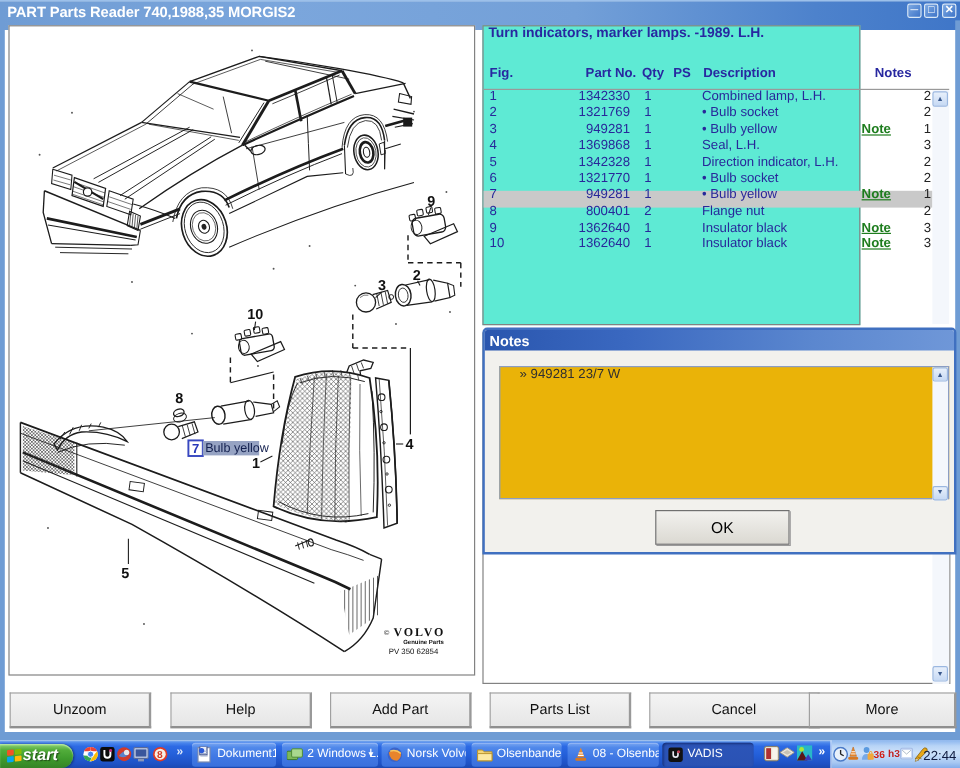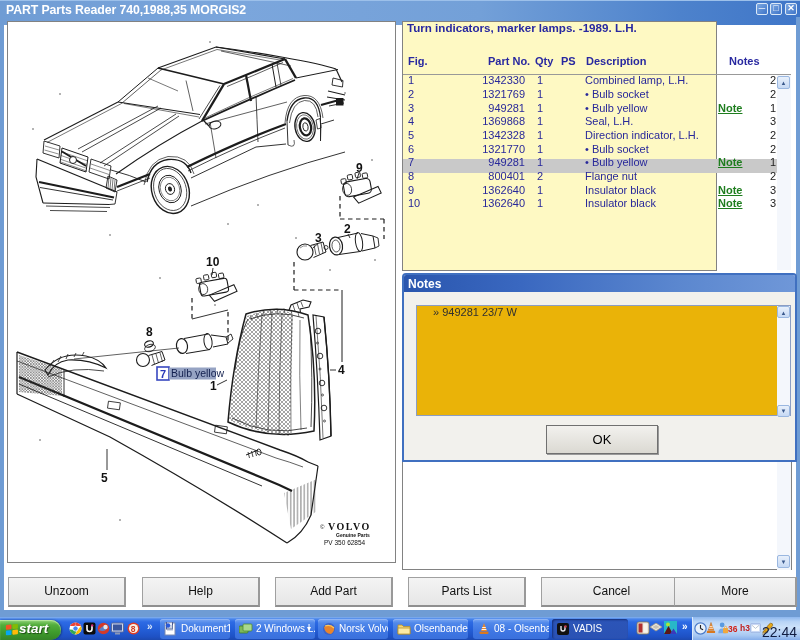--- a/index.html
+++ b/index.html
@@ -5,21 +5,21 @@
 html,body{margin:0;padding:0}
 body{width:800px;height:640px;position:relative;font-family:"Liberation Sans",sans-serif;background:#fff;overflow:hidden}
 .abs{position:absolute}
 #titlebar{left:0;top:0;width:800px;height:25px;background:linear-gradient(90deg,#6f9cd4 0,#7ba6dc 30%,#73a0d8 60%,#4d82cc 85%,#3f76c8 100%);border-top:1px solid #9cc0ea;box-sizing:border-box}
 #titletxt{position:absolute;left:6px;top:1.5px;color:#fff;font-weight:bold;font-size:12.3px;letter-spacing:-0.1px;white-space:nowrap}
 .winbtn{position:absolute;top:3px;width:12px;height:12px;border:1px solid #dbe9f7;border-radius:2px;background:linear-gradient(135deg,#7da9e2,#3e74c8);box-sizing:border-box;color:#fff;font-size:9px;line-height:9px;text-align:center;font-weight:bold}
 #frameL{left:0;top:17px;width:4px;height:593px;background:#6f9cd4}
 #frameR{left:796px;top:17px;width:4px;height:593px;background:#6f9cd4}
 #frameB{left:0;top:610px;width:800px;height:7px;background:#6f9cd4}
 #leftpanel{left:7px;top:21px;width:389px;height:542px;background:#fff;border:1px solid #828282;box-sizing:border-box}
-#rtpanel{left:402px;top:21px;width:315px;height:250px;background:#fef9c3;border:1px solid #828282;box-sizing:border-box}
+#rtpanel{left:402px;top:21px;width:315px;height:250px;background:#5eead4;border:1px solid #828282;box-sizing:border-box}
 #rbpanel{left:402px;top:277px;width:390px;height:293px;background:#fff;border:1px solid #828282;box-sizing:border-box}
 #rtitle{position:absolute;left:4px;top:-1px;font-size:11.6px;font-weight:bold;color:#2828a0}
 .hdr{position:absolute;top:33px;font-size:11px;font-weight:bold;color:#2828a0}
 #tdiv{position:absolute;left:0;top:52px;width:388px;height:1px;background:#999}
 .row{position:absolute;left:0;width:374px;height:14px;font-size:11px;color:#28289a}
 .fig{position:absolute;left:5px;top:-3px}
 .pno{position:absolute;left:60px;top:-3px;width:62px;text-align:right}
 .qty{position:absolute;left:132px;top:-3px;width:10px;text-align:center}
 .dsc{position:absolute;left:182px;top:-3px}
 .nte{position:absolute;left:315px;top:-3px;color:#1e7d1e;font-weight:bold;text-decoration:underline}
@@ -34,21 +34,21 @@
 #dtext .txt{position:absolute;left:16px;top:0px;font-size:11px;color:#303030}
 #okbtn{position:absolute;left:142px;top:150px;width:112px;height:29px;background:linear-gradient(180deg,#f2f1ee,#dbd9d2);border:1px solid #707070;box-shadow:1px 1px 0 #9a9a9a;box-sizing:border-box;text-align:center;font-size:13px;color:#000;line-height:27px}
 .bbtn{position:absolute;top:577px;height:30px;background:linear-gradient(180deg,#f4f4f4,#e6e6e6);border:1px solid #a0a0a0;border-bottom:2px solid #8f8f8f;border-right:2px solid #999;box-sizing:border-box;text-align:center;font-size:12px;color:#111;line-height:26px}
 #taskbar{left:0;top:617px;width:800px;height:23px;background:linear-gradient(180deg,#86b2ec 0,#4a86ec 2px,#2d6ae4 5px,#2460da 50%,#1e51c4 86%,#1c49b0 100%)}
 #startbtn{position:absolute;left:0;top:3px;width:61px;height:20px;border-radius:0 10px 10px 0;background:linear-gradient(180deg,#8fd276 0,#52ad3b 25%,#3f9c2d 60%,#358427 100%);box-shadow:inset 0 1px 1px #b8e8a0,1px 0 2px rgba(0,0,0,.4)}
 #startbtn span{position:absolute;left:19px;top:1px;color:#fff;font-weight:bold;font-style:italic;font-size:13.5px;text-shadow:1px 1px 1px rgba(0,0,0,.5)}
 .qicon{position:absolute;top:5px;width:13px;height:13px}
 .tbtn{position:absolute;top:2px;height:20px;border-radius:3px;background:linear-gradient(180deg,#7aa7f2 0,#5088ea 20%,#3f77e4 60%,#3a70dc 100%);box-shadow:inset 0 1px 0 #8fb4f4;color:#fff;font-size:10px;line-height:20px;white-space:nowrap;overflow:hidden;box-sizing:border-box;padding-left:21px}
 .tbtn .ticon{position:absolute;left:4px;top:3px;width:14px;height:14px}
 #tray{position:absolute;left:692px;top:0;width:108px;height:23px;background:linear-gradient(180deg,#8db7ef 0,#b8d4f6 20%,#cde2fa 45%,#a8c8f2 80%,#84adea 100%);border-left:1px solid #dce9fa}
-#clock{position:absolute;right:4px;top:6.5px;font-size:14px;color:#101c40}
+#clock{position:absolute;right:4px;top:6.5px;font-size:11px;color:#101c40}
 </style>
 </head>
 <body>
 <div class="abs" id="titlebar">
   <div id="titletxt">PART Parts Reader 740,1988,35 MORGIS2</div>
 </div>
 <div class="winbtn" style="left:756px">─</div>
 <div class="winbtn" style="left:770px">□</div>
 <div class="winbtn" style="left:785px">✕</div>
 <div class="abs" id="frameL"></div>

